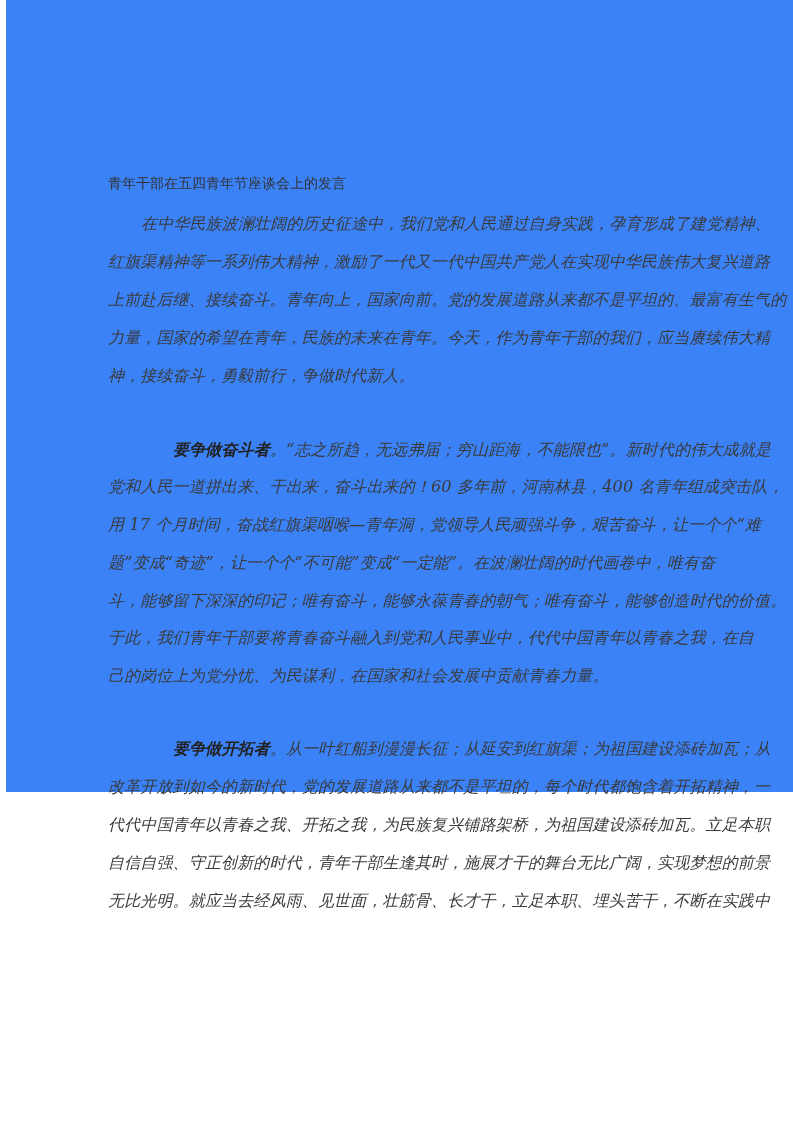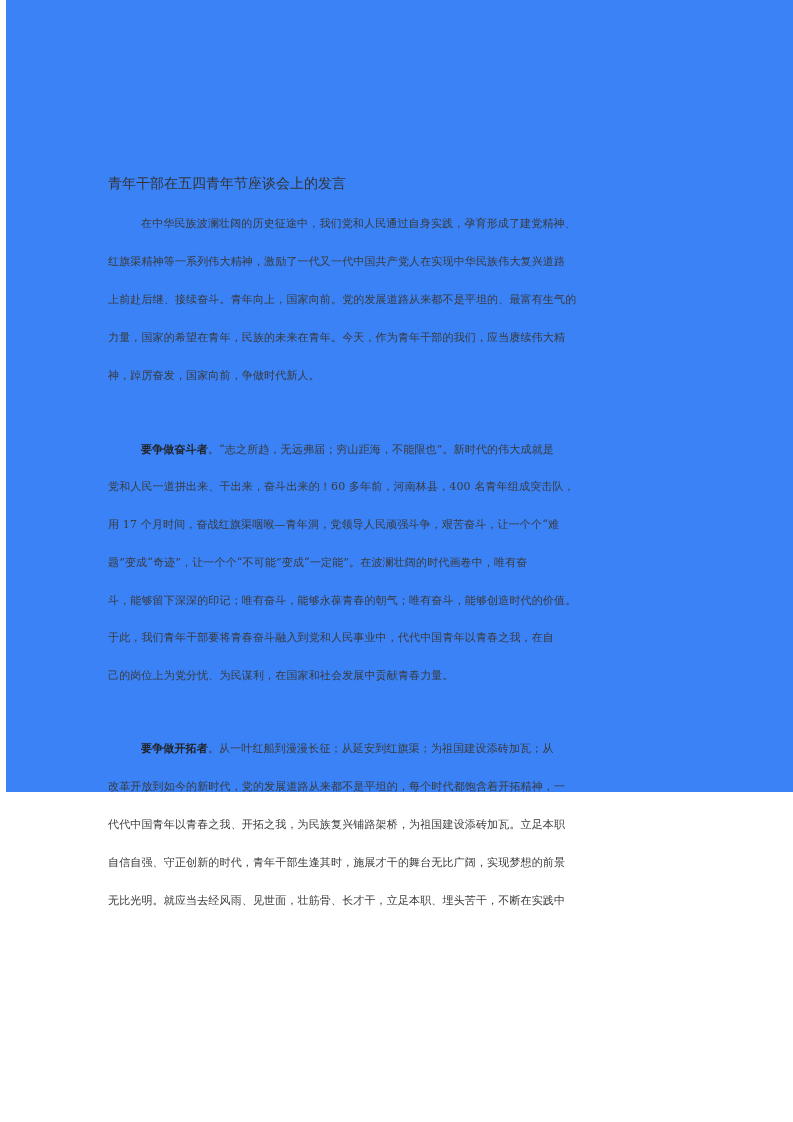--- a/index.html
+++ b/index.html
@@ -1,37 +1,37 @@
 <!DOCTYPE html>
 <html><head>
 <meta charset="utf-8">
 <style>
   html, body { margin: 0; padding: 0; background: #ffffff; }
   body { width: 793px; height: 1122px; position: relative; overflow: hidden;
          font-family: "DejaVu Serif", "Liberation Serif", serif; color: #333333; }
   .page { position: absolute; left: 6px; top: 0; width: 793px; height: 792px; background: #3b82f6; }
   .title { position: absolute; left: 102px; top: 174px; font-size: 14px; line-height: 18px;
            font-family: "DejaVu Sans", "Liberation Sans", sans-serif; color: #333; white-space: nowrap; }
-  .line { position: absolute; left: 102px; width: 582px; font-size: 11px; line-height: 18px;
-          white-space: nowrap; letter-spacing: 0.15px; color: #3a3a3a; text-align: justify; }
+  .line { position: absolute; left: 102px; width: 582px; font-size: 16px; line-height: 18px;
+          white-space: nowrap; letter-spacing: 0.15px; color: #3a3a3a; text-align: justify; font-style: italic; }
   .indent { padding-left: 33px; width: 549px; }
-  .lead { font-weight: bold; color: #222; }
+  .lead { font-weight: bold; color: #222; margin-left: 32px; }
 </style>
 </head>
 <body>
 
 <div class="page">
   <div class="title">青年干部在五四青年节座谈会上的发言</div>
 
   <div>
     <div class="line indent" style="top:215px">在中华民族波澜壮阔的历史征途中，我们党和人民通过自身实践，孕育形成了建党精神、</div>
     <div class="line" style="top:253px">红旗渠精神等一系列伟大精神，激励了一代又一代中国共产党人在实现中华民族伟大复兴道路</div>
     <div class="line" style="top:291px">上前赴后继、接续奋斗。青年向上，国家向前。党的发展道路从来都不是平坦的、最富有生气的</div>
     <div class="line" style="top:329px">力量，国家的希望在青年，民族的未来在青年。今天，作为青年干部的我们，应当赓续伟大精</div>
-    <div class="line" style="top:367px">神，踔厉奋发，国家向前，争做时代新人。</div>
+    <div class="line" style="top:367px">神，接续奋斗，勇毅前行，争做时代新人。</div>
   </div>
 
   <div>
     <div class="line indent" style="top:441px"><span class="lead">要争做奋斗者</span><span>。“志之所趋，无远弗届；穷山距海，不能限也”。新时代的伟大成就是</span></div>
     <div class="line" style="top:478px">党和人民一道拼出来、干出来，奋斗出来的！60 多年前，河南林县，400 名青年组成突击队，</div>
     <div class="line" style="top:516px">用 17 个月时间，奋战红旗渠咽喉—青年洞，党领导人民顽强斗争，艰苦奋斗，让一个个“难</div>
     <div class="line" style="top:554px">题”变成“奇迹”，让一个个“不可能”变成“一定能”。在波澜壮阔的时代画卷中，唯有奋</div>
     <div class="line" style="top:592px">斗，能够留下深深的印记；唯有奋斗，能够永葆青春的朝气；唯有奋斗，能够创造时代的价值。</div>
     <div class="line" style="top:629px">于此，我们青年干部要将青春奋斗融入到党和人民事业中，代代中国青年以青春之我，在自</div>
     <div class="line" style="top:667px">己的岗位上为党分忧、为民谋利，在国家和社会发展中贡献青春力量。</div>

